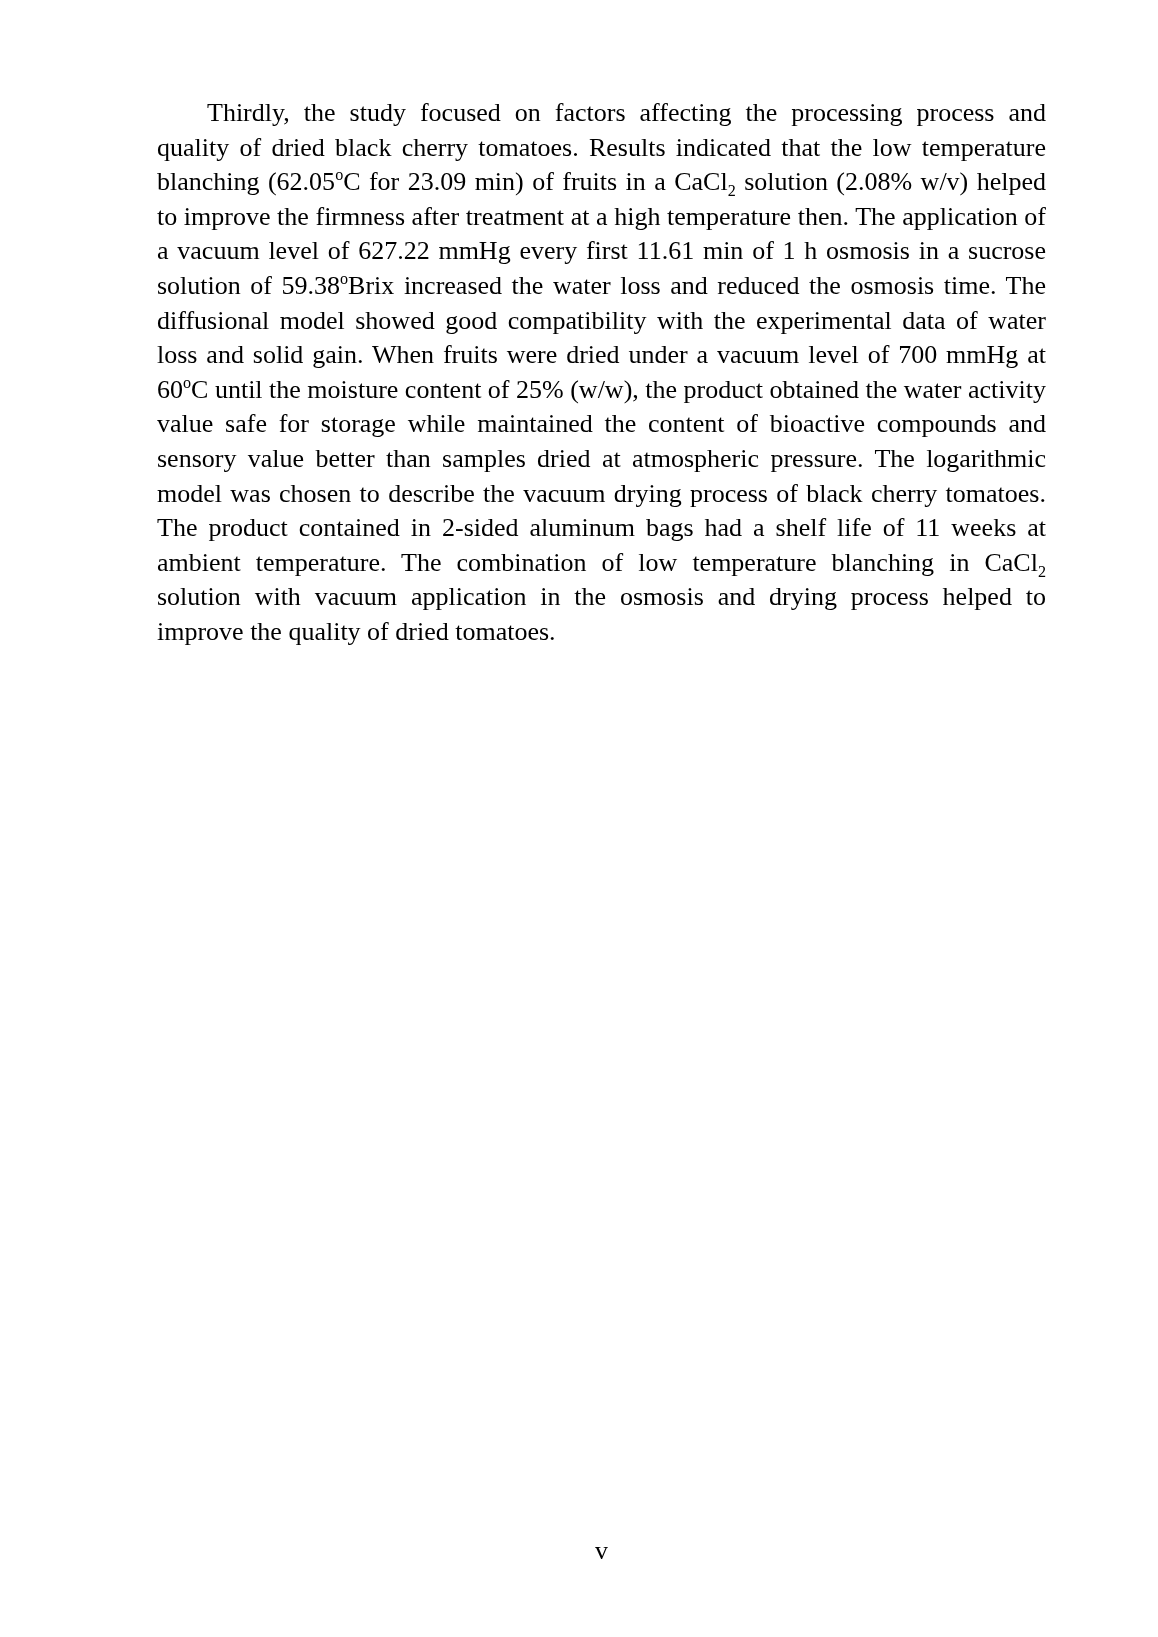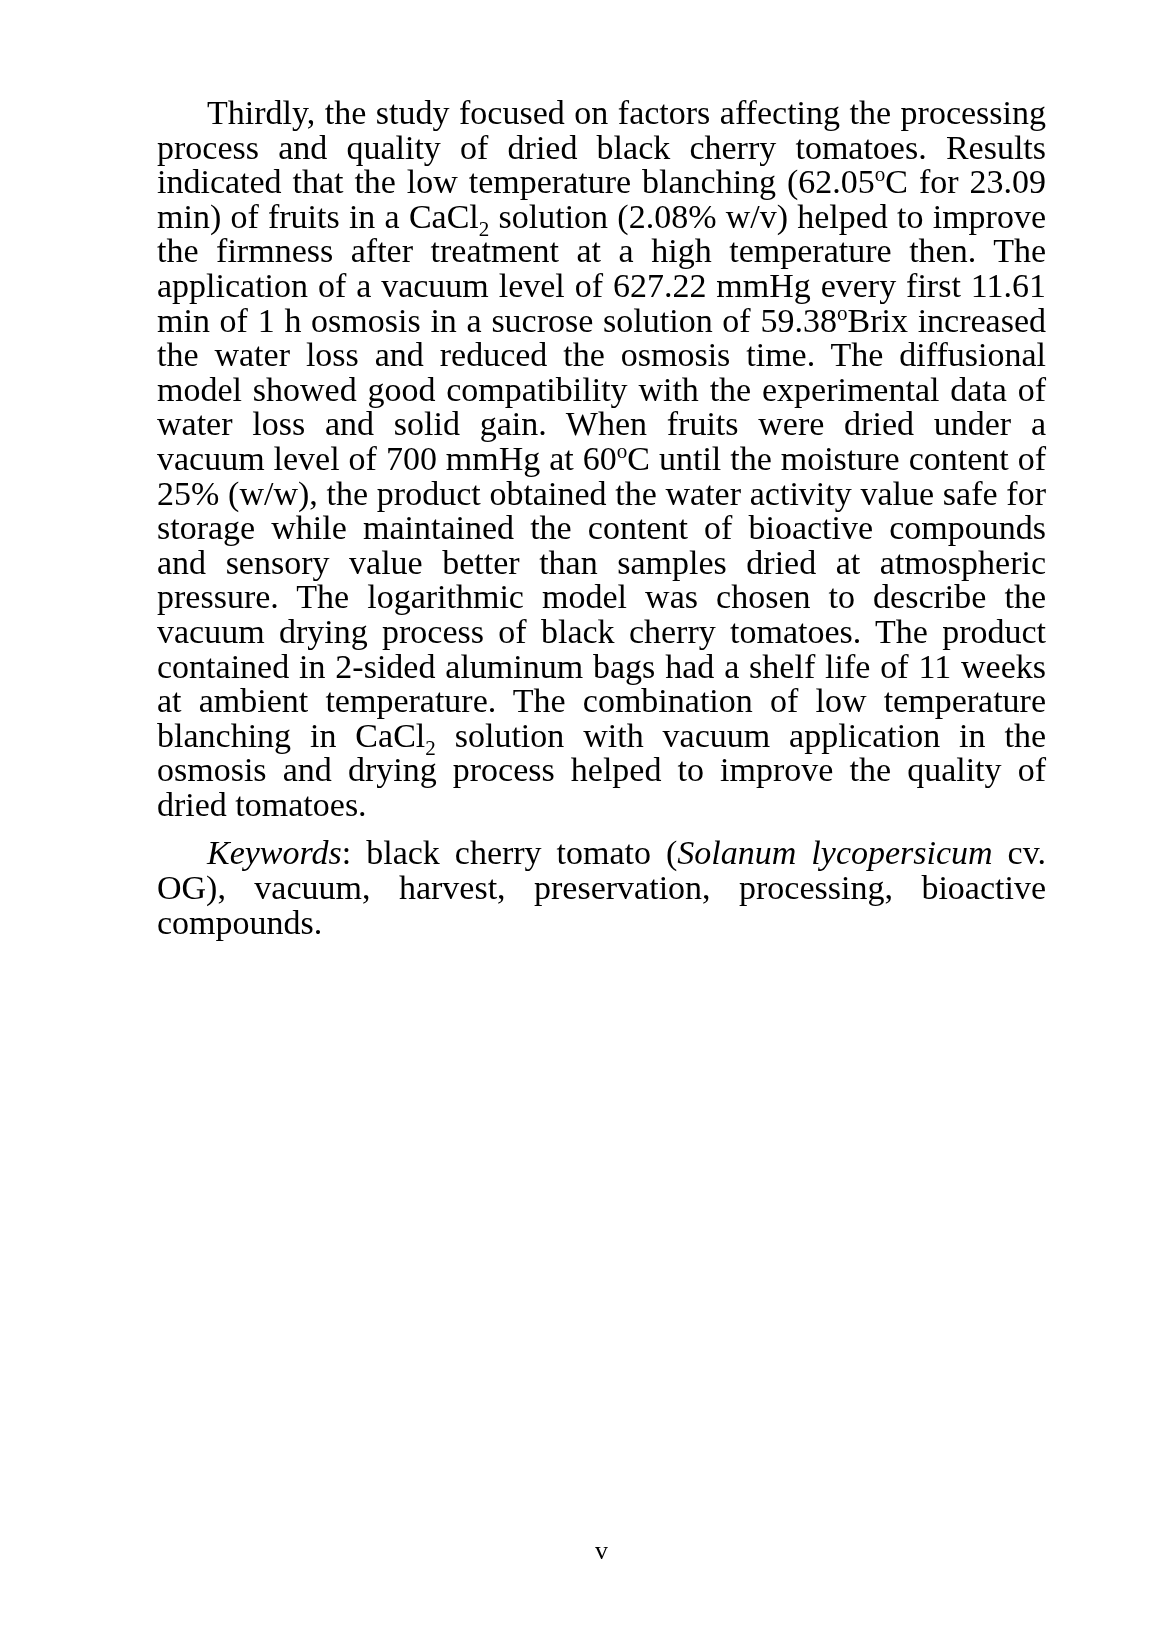--- a/index.html
+++ b/index.html
@@ -17,21 +17,21 @@
     overflow: hidden;
   }
   .text-block {
     position: absolute;
     left: 157px;
     top: 96px;
     width: 889px;
   }
   p.para {
     margin: 0;
-    font-size: 34px;
+    font-size: 26px;
     line-height: 34.6px;
     text-align: justify;
     text-indent: 50px;
     color: #000000;
   }
   p.para + p.para {
     margin-top: 14px;
   }
   .seg-sup {
     font-size: 0.62em;
@@ -56,16 +56,15 @@
     line-height: 34.6px;
     color: #000000;
   }
 </style>
 </head>
 <body>
 
 <div class="page">
   <div class="text-block">
     <p class="para"><span>Thirdly, the study focused on factors affecting the processing process and quality of dried black cherry tomatoes. Results indicated that the low temperature blanching (62.05</span><span class="seg-sup">o</span><span>C for 23.09 min) of fruits in a CaCl</span><span class="seg-sub">2</span><span> solution (2.08% w/v) helped to improve the firmness after treatment at a high temperature then. The application of a vacuum level of 627.22 mmHg every first 11.61 min of 1 h osmosis in a sucrose solution of 59.38</span><span class="seg-sup">o</span><span>Brix increased the water loss and reduced the osmosis time. The diffusional model showed good compatibility with the experimental data of water loss and solid gain. When fruits were dried under a vacuum level of 700 mmHg at 60</span><span class="seg-sup">o</span><span>C until the moisture content of 25% (w/w), the product obtained the water activity value safe for storage while maintained the content of bioactive compounds and sensory value better than samples dried at atmospheric pressure. The logarithmic model was chosen to describe the vacuum drying process of black cherry tomatoes. The product contained in 2-sided aluminum bags had a shelf life of 11 weeks at ambient temperature. The combination of low temperature blanching in CaCl</span><span class="seg-sub">2</span><span> solution with vacuum application in the osmosis and drying process helped to improve the quality of dried tomatoes.</span></p>
-    <p class="para"><span class="seg-italic">Keywords</span><span>: black cherry tomato (</span><span class="seg-italic">Solanum lycopersicum</span><span> cv. OG), vacuum, harvest, preservation, processing, bioactive compounds.</span></p>
   </div>
   <div class="page-number">v</div>
 </div>
 
 </body></html>

